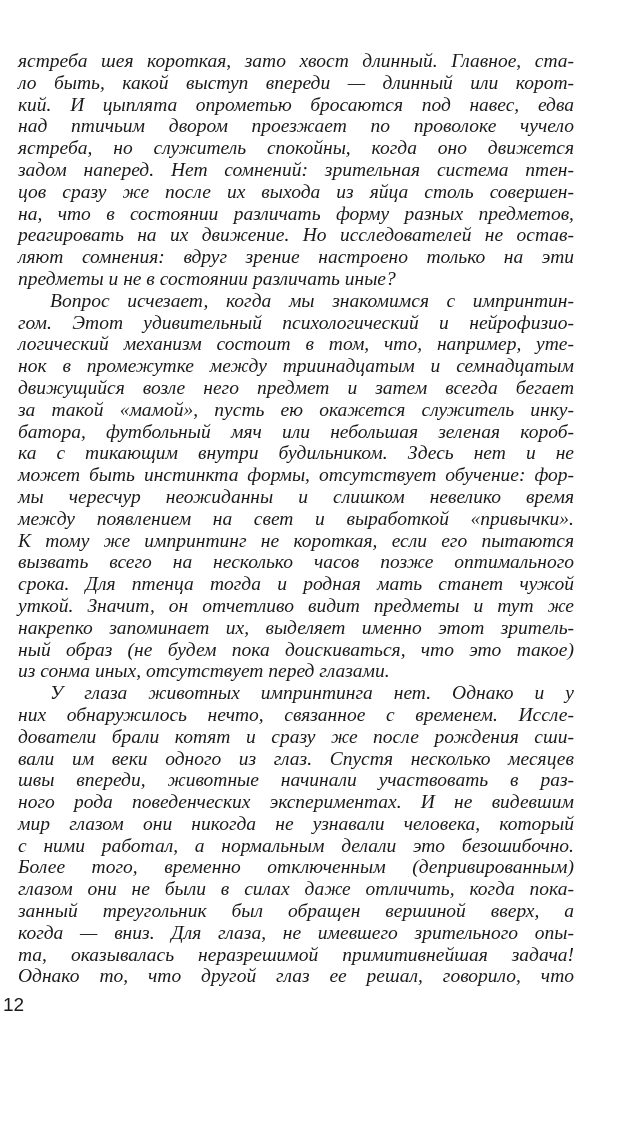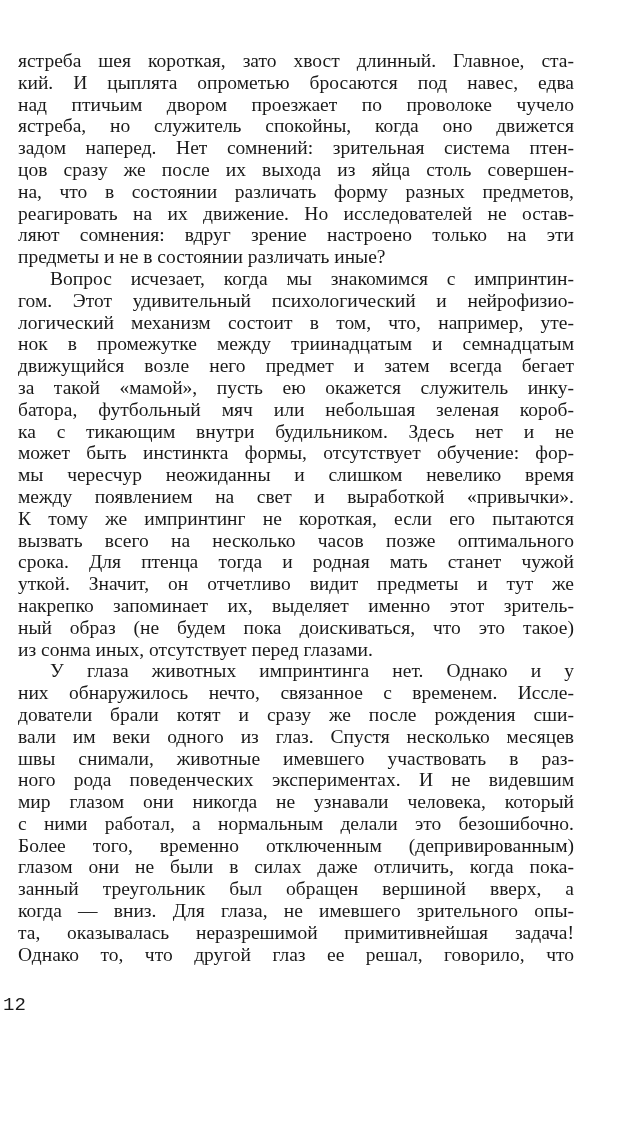--- a/index.html
+++ b/index.html
@@ -23,43 +23,45 @@
     line-height: 21.8px;
     color: #1a1a1a;
   }
   .line {
     display: block;
     height: 21.8px;
     white-space: nowrap;
     text-align: justify;
     text-align-last: justify;
     overflow: visible;
+    font-style: italic;
   }
   .line.last {
     text-align-last: left;
   }
   .line.indent {
     padding-left: 32px;
   }
   .page-number {
     position: absolute;
     left: 3px;
     top: 994px;
-    font-family: Liberation Mono, monospace;
+    font-family: Liberation Sans, sans-serif;
     font-size: 19px;
     color: #1a1a1a;
   }
 </style>
 </head>
 <body>
 
 <div class="page">
 
   <div>
     <span class="line">ястреба шея короткая, зато хвост длинный. Главное, ста-</span>
+    <span class="line">ло быть, какой выступ впереди — длинный или корот-</span>
     <span class="line">кий. И цыплята опрометью бросаются под навес, едва</span>
     <span class="line">над птичьим двором проезжает по проволоке чучело</span>
     <span class="line">ястреба, но служитель спокойны, когда оно движется</span>
     <span class="line">задом наперед. Нет сомнений: зрительная система птен-</span>
     <span class="line">цов сразу же после их выхода из яйца столь совершен-</span>
     <span class="line">на, что в состоянии различать форму разных предметов,</span>
     <span class="line">реагировать на их движение. Но исследователей не остав-</span>
     <span class="line">ляют сомнения: вдруг зрение настроено только на эти</span>
     <span class="line last">предметы и не в состоянии различать иные?</span>
   </div>
@@ -83,21 +85,21 @@
     <span class="line">накрепко запоминает их, выделяет именно этот зритель-</span>
     <span class="line">ный образ (не будем пока доискиваться, что это такое)</span>
     <span class="line last">из сонма иных, отсутствует перед глазами.</span>
   </div>
 
   <div>
     <span class="line indent">У глаза животных импринтинга нет. Однако и у</span>
     <span class="line">них обнаружилось нечто, связанное с временем. Иссле-</span>
     <span class="line">дователи брали котят и сразу же после рождения сши-</span>
     <span class="line">вали им веки одного из глаз. Спустя несколько месяцев</span>
-    <span class="line">швы снимали, животные имевшего участвовать в раз-</span>
+    <span class="line">швы впереди, животные начинали участвовать в раз-</span>
     <span class="line">ного рода поведенческих экспериментах. И не видевшим</span>
     <span class="line">мир глазом они никогда не узнавали человека, который</span>
     <span class="line">с ними работал, а нормальным делали это безошибочно.</span>
     <span class="line">Более того, временно отключенным (депривированным)</span>
     <span class="line">глазом они не были в силах даже отличить, когда пока-</span>
     <span class="line">занный треугольник был обращен вершиной вверх, а</span>
     <span class="line">когда — вниз. Для глаза, не имевшего зрительного опы-</span>
     <span class="line">та, оказывалась неразрешимой примитивнейшая задача!</span>
     <span class="line">Однако то, что другой глаз ее решал, говорило, что</span>
   </div>

